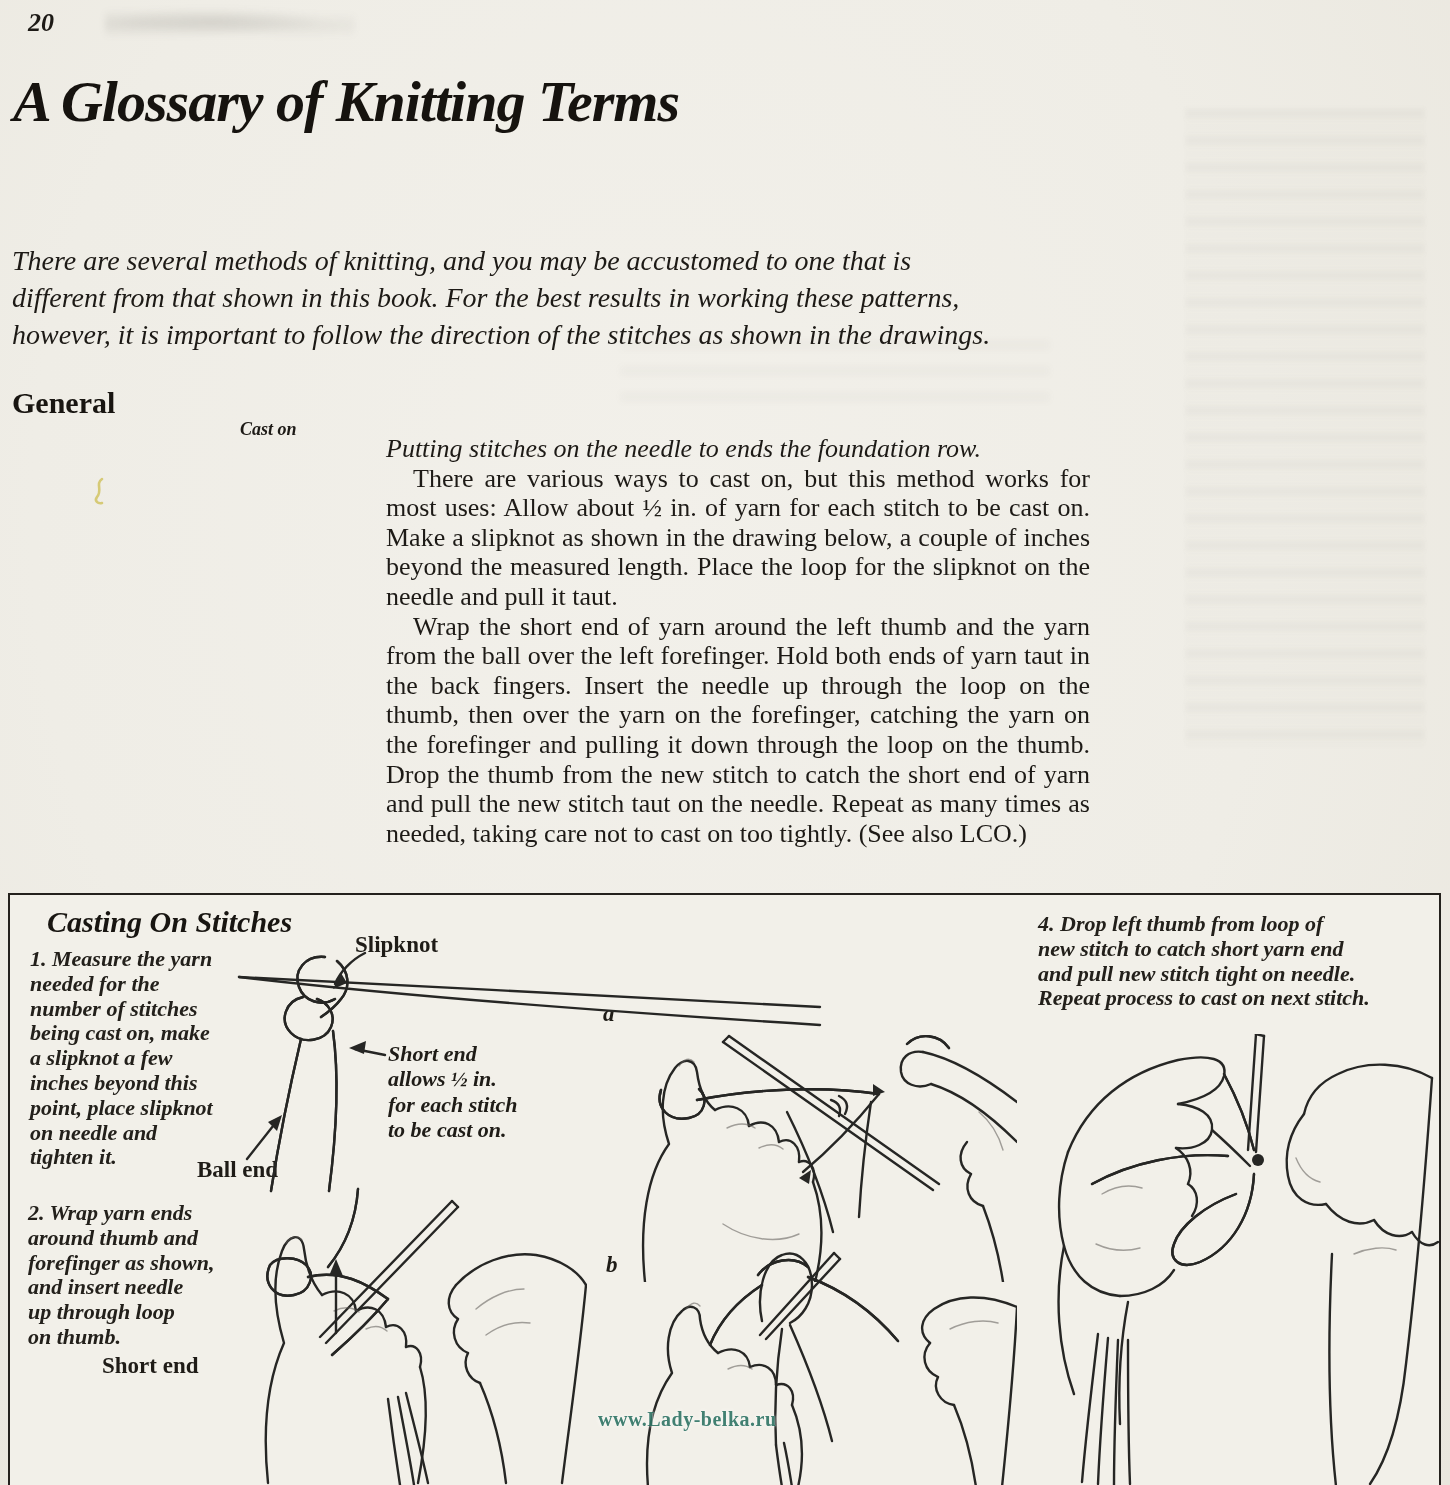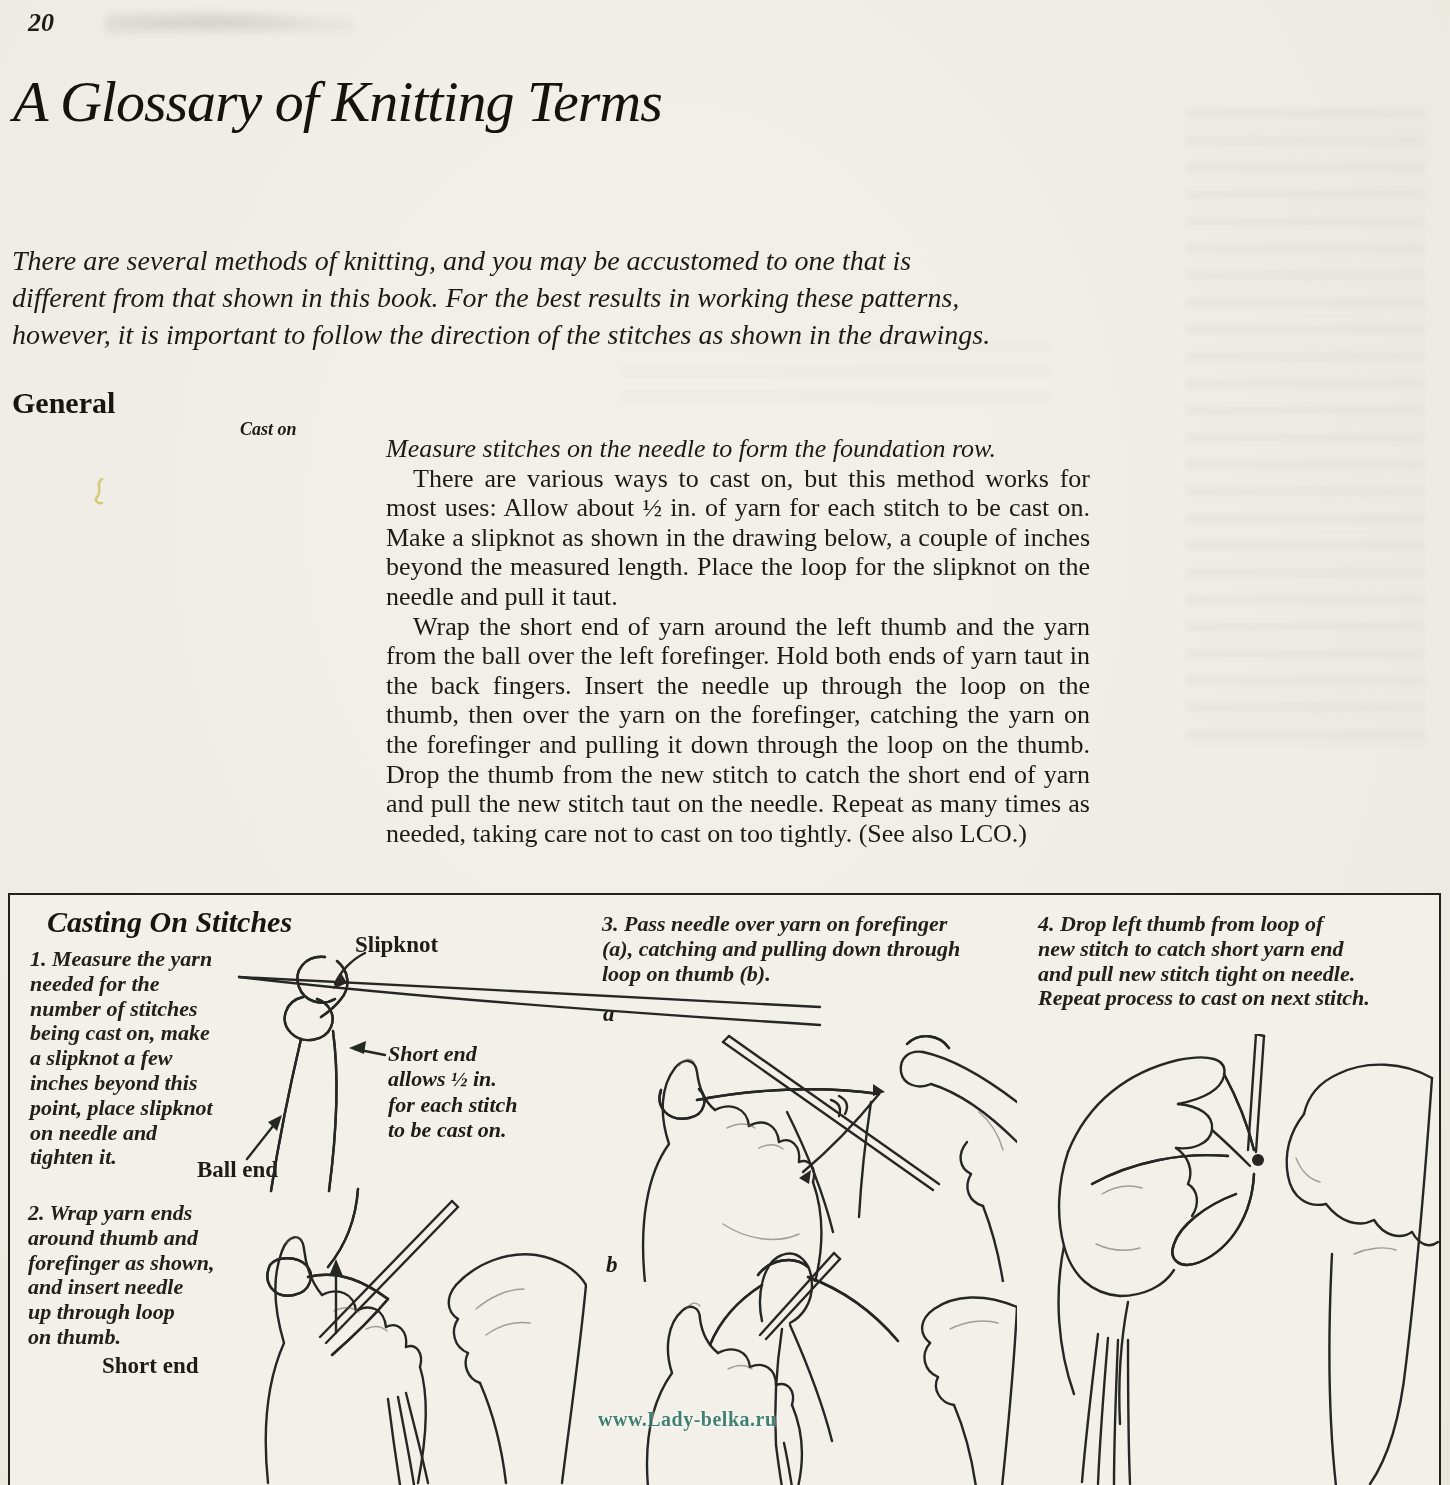--- a/index.html
+++ b/index.html
@@ -14,21 +14,21 @@
     background:
       radial-gradient(ellipse at 15% 55%, rgba(105,103,96,.28), transparent 60%),
       radial-gradient(ellipse at 45% 45%, rgba(105,103,96,.20), transparent 55%),
       radial-gradient(ellipse at 80% 60%, rgba(105,103,96,.16), transparent 50%); }
   .bleed-b { left:1185px; top:108px; width:240px; height:640px; filter:blur(2px); opacity:.7;
     background: repeating-linear-gradient(180deg, rgba(112,110,100,.065) 0 11px, rgba(112,110,100,.015) 11px 27px); }
   .bleed-c { left:620px; top:340px; width:430px; height:70px; filter:blur(3px); opacity:.5;
     background: repeating-linear-gradient(180deg, rgba(112,110,100,.07) 0 10px, transparent 10px 26px); }
 
   .page-number { position:absolute; left:28px; top:8px; font-size:26px; font-weight:700; font-style:italic; }
-  .title { position:absolute; left:13px; top:68px; margin:0; font-size:58px; font-weight:400; font-style:italic;
+  .title { position:absolute; left:13px; top:68px; margin:0; font-size:58px; font-weight:700; font-style:italic;
     letter-spacing:-1px; color:#16130f; }
   .intro { position:absolute; left:12px; top:242px; margin:0; width:1120px;
     font-size:28px; font-style:italic; line-height:37px; white-space:pre-line; }
   .section { position:absolute; left:12px; top:386px; margin:0; font-size:30px; font-weight:700; color:#181511; }
 
   .term { position:absolute; left:240px; top:419px; font-size:18px; font-weight:700; font-style:italic; }
   .definition { position:absolute; left:386px; top:434px; width:704px; font-size:26px; line-height:29.6px; }
   .definition p { margin:0; }
   .def-lead { font-style:italic; }
   .def-para { text-align:justify; text-indent:27px; }
@@ -75,21 +75,21 @@
 
   <div class="page-number">20</div>
   <h1 class="title">A Glossary of Knitting Terms</h1>
   <p class="intro">There are several methods of knitting, and you may be accustomed to one that is
 different from that shown in this book. For the best results in working these patterns,
 however, it is important to follow the direction of the stitches as shown in the drawings.</p>
   <h2 class="section">General</h2>
 
   <div class="term">Cast on</div>
   <div class="definition">
-    <p class="def-lead">Measure stitches on the needle to form the foundation row.</p>
+    <p class="def-lead">Putting stitches on the needle to ends the foundation row.</p>
     <p class="def-para">There are various ways to cast on, but this method works for most uses: Allow about ½ in. of yarn for each stitch to be cast on. Make a slipknot as shown in the drawing below, a couple of inches beyond the measured length. Place the loop for the slipknot on the needle and pull it taut.</p>
     <p class="def-para"><span>Wrap the short end of yarn around the left thumb and the yarn from the ball over the left forefinger. Hold both ends of yarn taut in the back fingers. Insert the needle up through the loop on the thumb, then over the yarn on the forefinger, catching the yarn on the forefinger and pulling it down through the loop on the thumb. Drop the thumb from the new stitch to catch the short end of yarn and pull the new stitch taut on the needle. Repeat as many times as needed, taking care not to cast on too tightly. (</span><span class="italic">See also</span><span> LCO.)</span></p>
   </div>
 
   <svg class="stain" width="16" height="30" viewBox="0 0 16 30">
     <path d="M10,3 C3,8 11,14 5,21 C2,25 6,28 10,27" fill="none" stroke="#cfc05a" stroke-width="2.6" stroke-linecap="round" opacity=".8"></path>
   </svg>
 
   <div class="figure-box">
 
@@ -103,23 +103,20 @@
 inches beyond this
 point, place slipknot
 on needle and
 tighten it.</p>
     <p class="fig-step step-2">2. Wrap yarn ends
 around thumb and
 forefinger as shown,
 and insert needle
 up through loop
 on thumb.</p>
-    <p class="fig-step step-3">3. Pass needle over yarn on forefinger
-(a), catching and pulling down through
-loop on thumb (b).</p>
     <p class="fig-step step-4">4. Drop left thumb from loop of
 new stitch to catch short yarn end
 and pull new stitch tight on needle.
 Repeat process to cast on next stitch.</p>
 
     <div class="fig-label lbl-slipknot">Slipknot</div>
     <div class="fig-label lbl-short-note">Short end
 allows ½ in.
 for each stitch
 to be cast on.</div>

